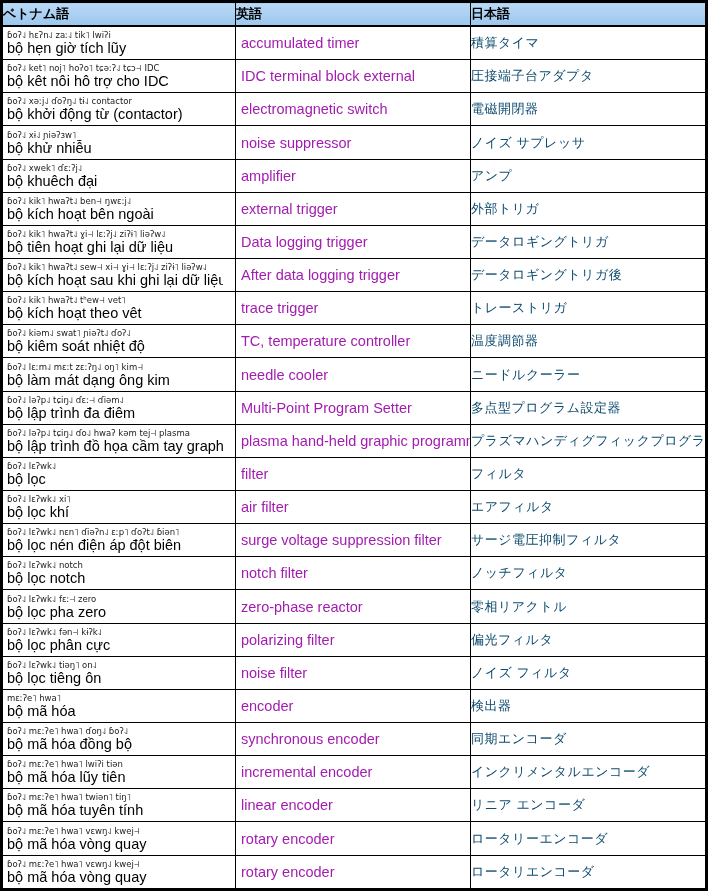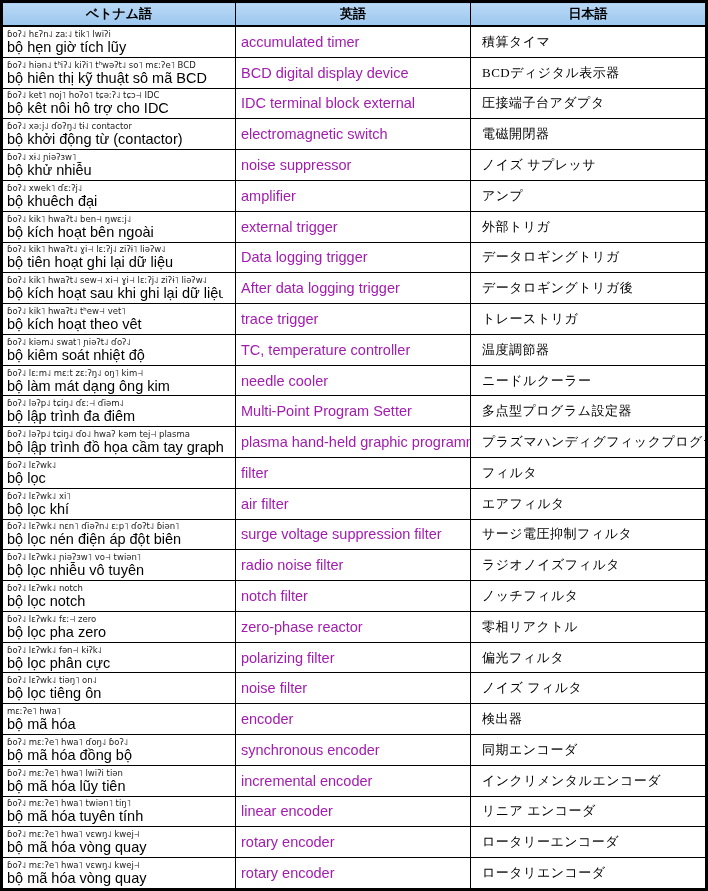--- a/index.html
+++ b/index.html
@@ -8,21 +8,21 @@
     width:708px;height:891px;
     border-collapse:collapse;table-layout:fixed;
     border:3px solid #000;
   }
   col.c1{width:233px;} col.c2{width:234px;} col.c3{width:235px;}
   th{
     border:1px solid #000;border-bottom:2px solid #000;
     background:linear-gradient(#b9d9f6,#9cc7ee);
     font-family:"Liberation Sans",sans-serif;
     font-weight:bold;font-size:13px;color:#000;
-    height:20px;text-align:center;padding:1px 0;
+    height:20px;text-align:left;padding:1px 0;
   }
   td{
     border:1px solid #000;
     padding:0;vertical-align:middle;
     overflow:hidden;white-space:nowrap;
   }
   td.vi{padding:1px 12px 1px 4px;vertical-align:middle;}
   .ipa{
     font-family:"DejaVu Sans",sans-serif;
     font-size:8.5px;line-height:10px;color:#1a1a1a;
@@ -31,22 +31,22 @@
   .term{
     font-family:"Liberation Sans",sans-serif;
     font-size:14.5px;line-height:16px;color:#000;
     white-space:nowrap;overflow:hidden;
   }
   td.en{
     font-family:Liberation Sans, sans-serif;
     font-size:14.5px;color:#a21caf;padding-left:5px;
   }
   td.ja{
-    font-family:Liberation Serif, serif;
-    font-size:13px;color:#000000;padding-left:11px;letter-spacing:0.5px;
+    font-family:Liberation Sans, sans-serif;
+    font-size:13px;color:#0c4a6e;padding-left:0;letter-spacing:0.5px;
   }
 </style>
 </head>
 <body>
 
 <div class="page">
   <table class="dict">
     <colgroup>
         <col class="c1">
         <col class="c2">
@@ -62,28 +62,20 @@
     <tbody id="rows">
   <tr>
     <td class="vi">
       <div class="ipa">ɓoʔ˨˩ hɛʔn˨˩ zaː˨˩ tik˥ lwiʔi</div>
       <div class="term">bộ hẹn giờ tích lũy</div>
     </td>
     <td class="en">accumulated timer</td>
     <td class="ja">積算タイマ</td>
   </tr>
 
-  <tr>
-    <td class="vi">
-      <div class="ipa">ɓoʔ˨˩ hiən˨˩ tʰiʔ˨˩ kiʔi˥ tʰwəʔt˨˩ so˥ mɛːʔe˥ BCD</div>
-      <div class="term">bộ hiên thị kỹ thuật sô mã BCD</div>
-    </td>
-    <td class="en">BCD digital display device</td>
-    <td class="ja">BCDディジタル表示器</td>
-  </tr>
 
   <tr>
     <td class="vi">
       <div class="ipa">ɓoʔ˨˩ ket˥ noj˥ hoʔo˥ tɕəːʔ˨˩ tɕɔ˧˧ IDC</div>
       <div class="term">bộ kêt nôi hô trợ cho IDC</div>
     </td>
     <td class="en">IDC terminal block external</td>
     <td class="ja">圧接端子台アダプタ</td>
   </tr>
 
@@ -207,28 +199,20 @@
   <tr>
     <td class="vi">
       <div class="ipa">ɓoʔ˨˩ lɛʔwk˨˩ nɛn˥ ɗiəʔn˨˩ ɛːp˥ ɗoʔt˨˩ ɓiən˥</div>
       <div class="term">bộ lọc nén điện áp đột biên</div>
     </td>
     <td class="en">surge voltage suppression filter</td>
     <td class="ja">サージ電圧抑制フィルタ</td>
   </tr>
 
 
-  <tr>
-    <td class="vi">
-      <div class="ipa">ɓoʔ˨˩ lɛʔwk˨˩ ɲiəʔɜw˥  vo˧˧ twiən˥</div>
-      <div class="term">bộ lọc nhiễu vô tuyên</div>
-    </td>
-    <td class="en">radio noise filter</td>
-    <td class="ja">ラジオノイズフィルタ</td>
-  </tr>
 
   <tr>
     <td class="vi">
       <div class="ipa">ɓoʔ˨˩ lɛʔwk˨˩ notch</div>
       <div class="term">bộ lọc notch</div>
     </td>
     <td class="en">notch filter</td>
     <td class="ja">ノッチフィルタ</td>
   </tr>
 

